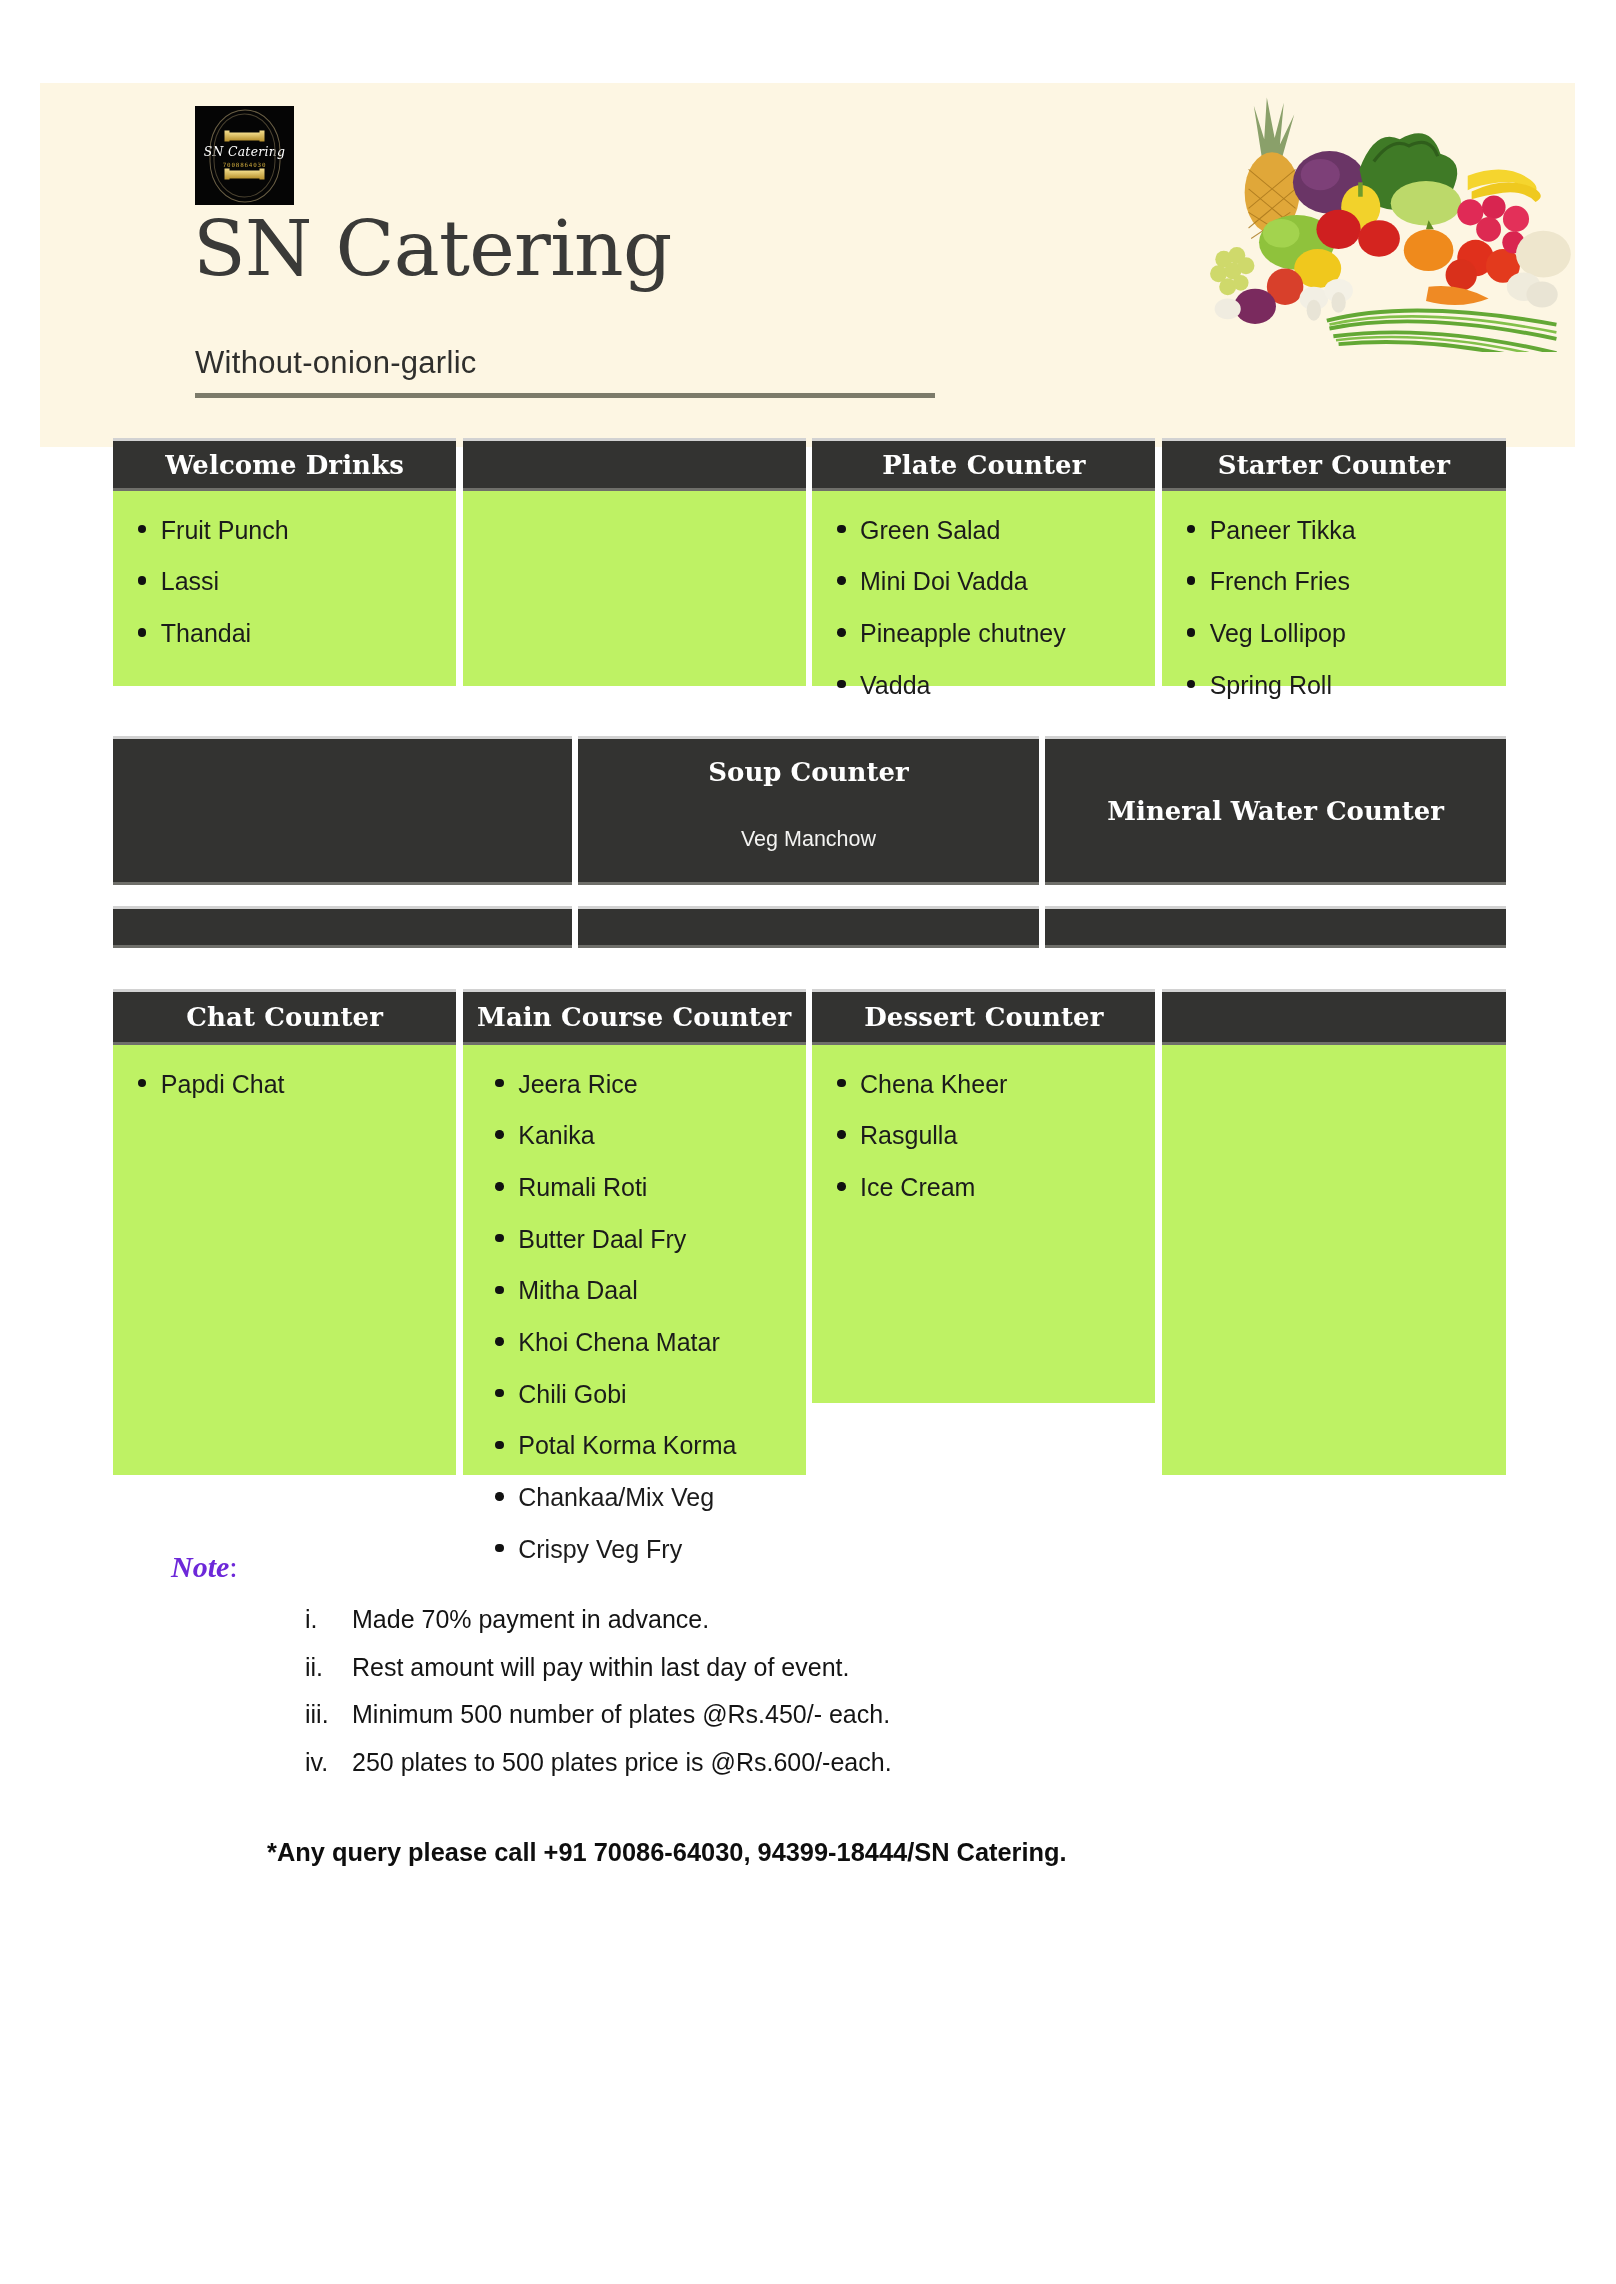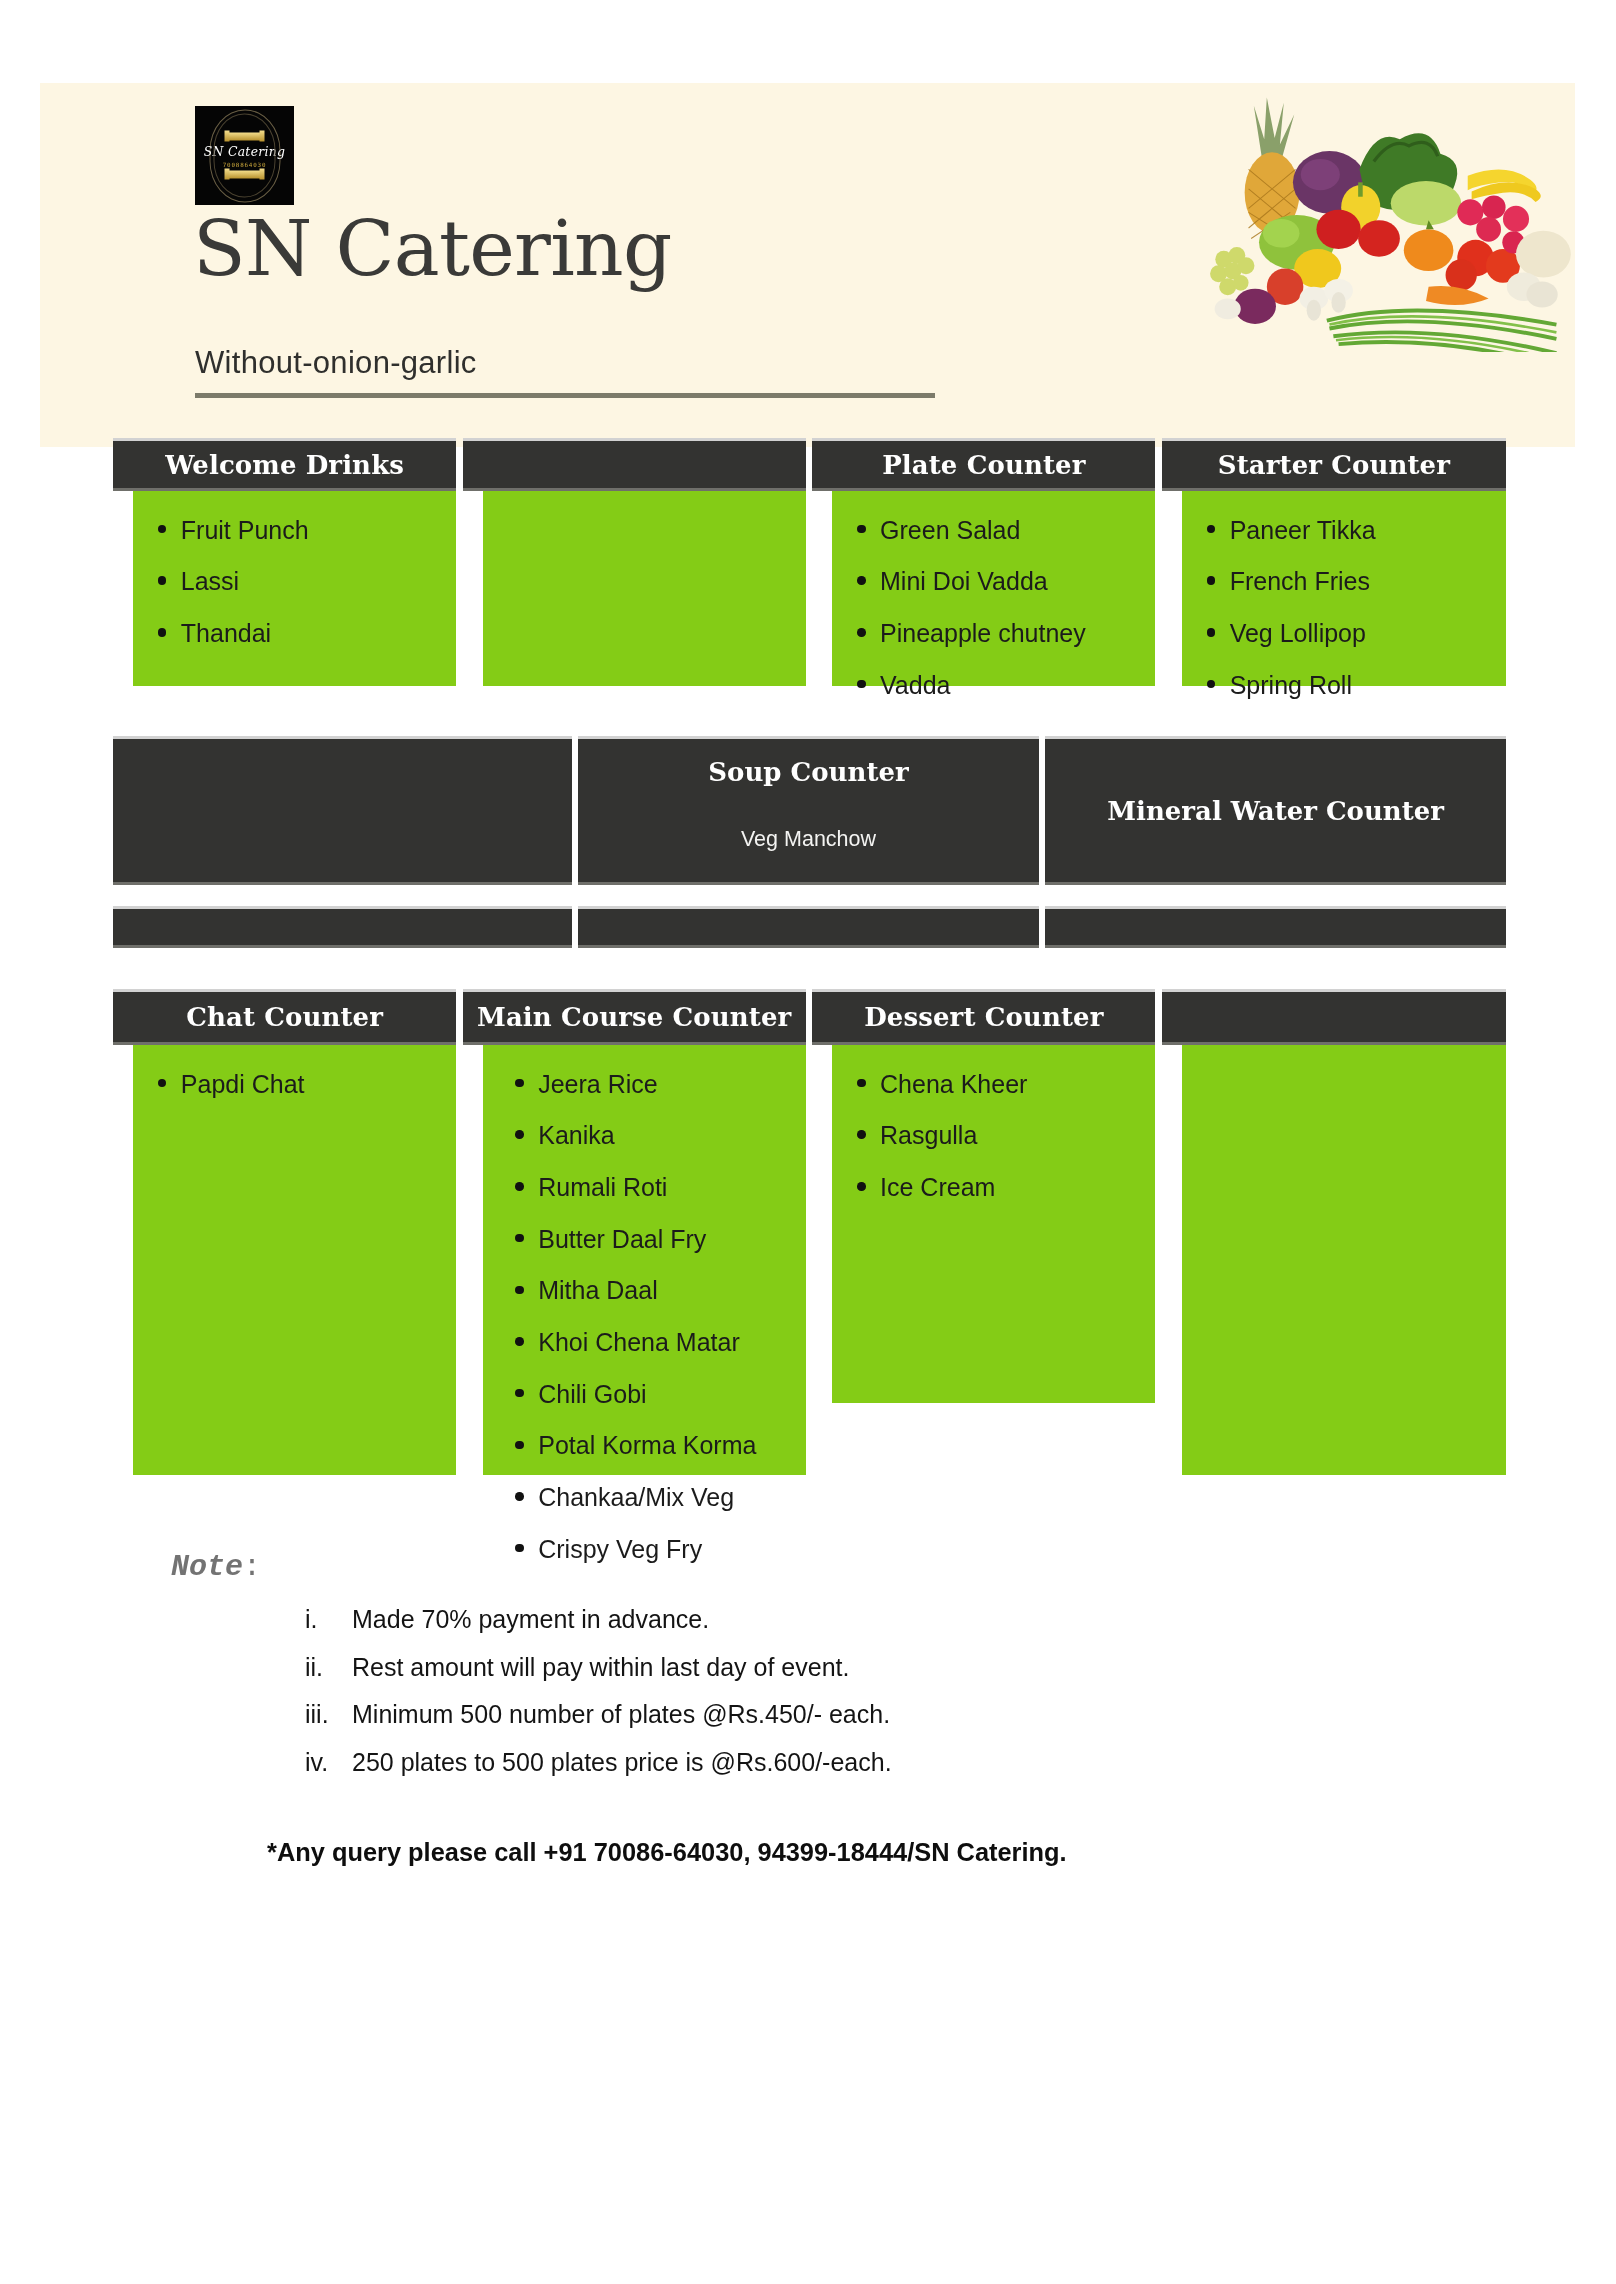--- a/index.html
+++ b/index.html
@@ -157,24 +157,23 @@
     color: #ffffff;
     font-family: "DejaVu Serif", serif;
     font-weight: 700;
     font-size: 26px;
     letter-spacing: 0.1px;
     padding: 0 6.5px;
   }
   .hdr.blank { }
 
   .body-cell {
-    background: #84cc16;
+    background: #bef264;
     box-sizing: border-box;
     padding: 19.5px 7.8px 11.7px 7.8px;
-    margin-left: 20px;
   }
 
   ul.items {
     list-style: none;
     margin: 0;
     padding: 0;
   }
   ul.items li {
     position: relative;
     padding-left: 40px;
@@ -216,25 +215,25 @@
     font-family: "Liberation Sans", sans-serif;
     font-size: 21.5px;
     color: #f4f4f2;
   }
 
   
   .note-label {
     position: absolute;
     left: 171px;
     top: 1550px;
-    font-family: Liberation Mono, monospace;
+    font-family: Liberation Serif, serif;
     font-style: italic;
     font-weight: 700;
     font-size: 30px;
-    color: #737373;
+    color: #6d28d9;
     white-space: nowrap;
   }
   .note-list {
     position: absolute;
     left: 305px;
     top: 1604px;
     width: 977px;
   }
   .note-row {
     display: flex;

